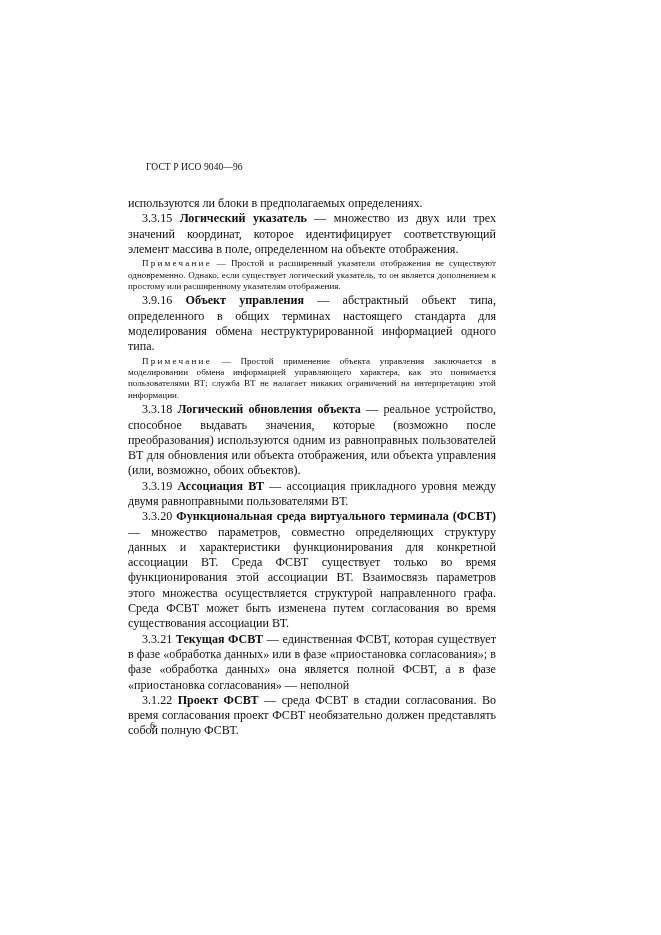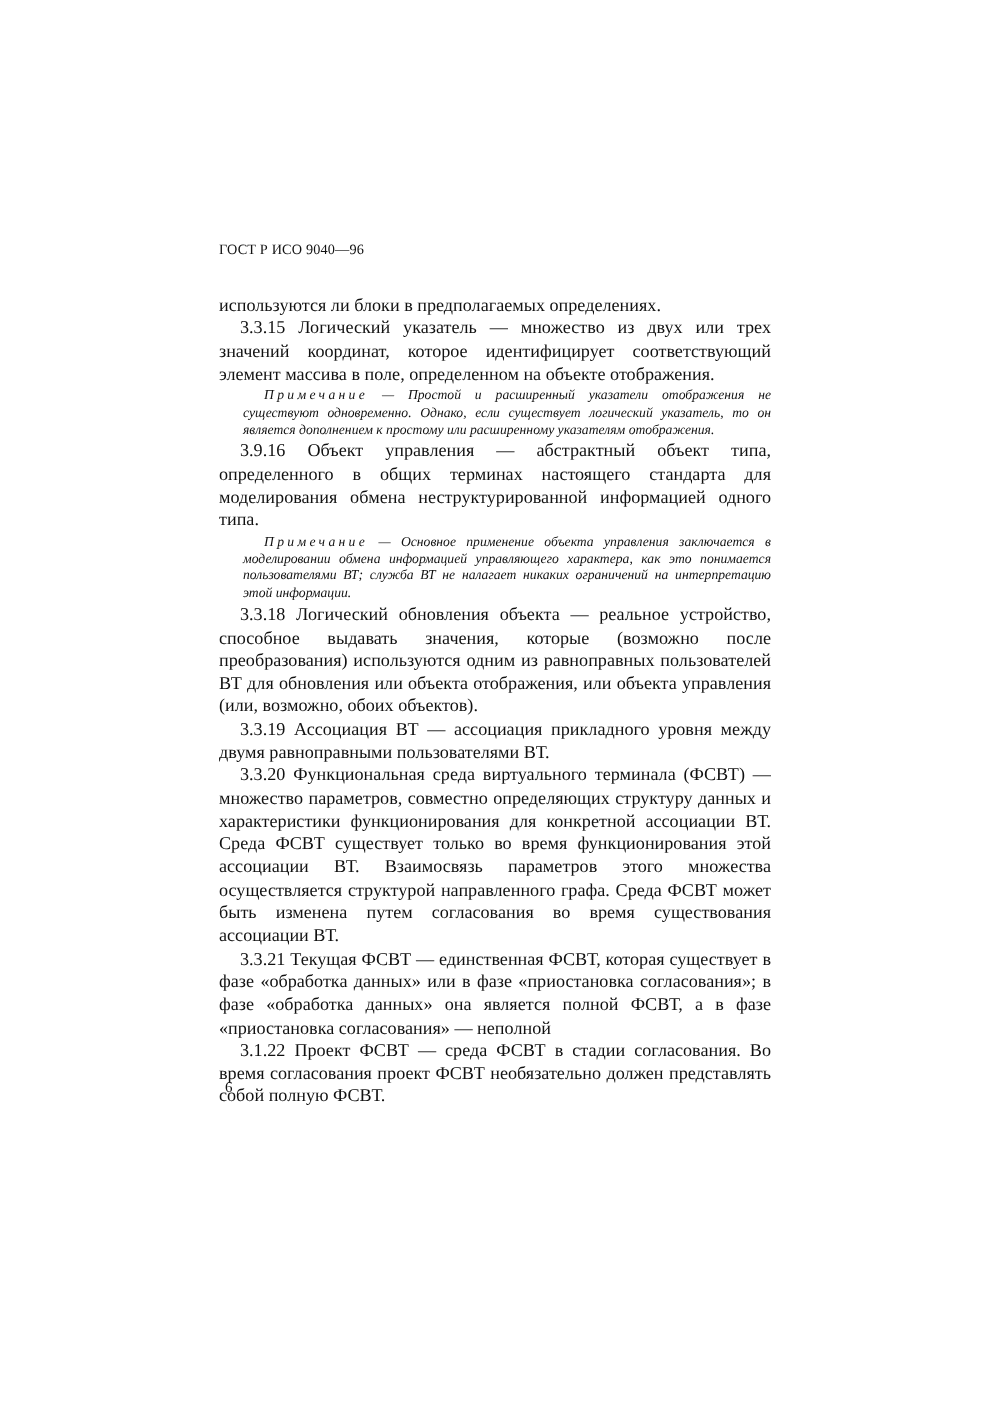--- a/index.html
+++ b/index.html
@@ -4,41 +4,41 @@
 <style>
   html, body { margin:0; padding:0; }
   body {
     width:661px; height:935px; background:#ffffff; position:relative; overflow:hidden;
     font-family:"Liberation Serif", "DejaVu Serif", serif; color:#111;
   }
   .header {
     position:absolute; left:146px; top:162px;
     font-weight:normal; font-size:9.5px; letter-spacing:0.1px;
   }
-  .body { position:absolute; left:146px; top:196px; width:368px; }
+  .body { position:absolute; left:128px; top:196px; width:368px; }
   p { margin:0; font-size:12.1px; line-height:15.3px; text-align:justify; }
   p.indent { text-indent:14px; }
-  .note { font-size:9.1px; line-height:11.4px; text-align:justify; margin:1px 0 1px 16px; text-indent:14px;font-style:italic; }
+  .note { font-size:9.1px; line-height:11.4px; text-align:justify; margin:1px 0 1px 0; text-indent:14px; }
   .spaced { letter-spacing:2.2px; }
-  b { font-weight:normal; }
+  b { font-weight:bold; }
   .pagenum { position:absolute; left:150px; top:720px; font-size:10px; }
 </style>
 </head>
 <body>
 
 <div class="header">ГОСТ Р ИСО 9040—96</div>
 
 <div class="body">
   <p>используются ли блоки в предполагаемых определениях.</p>
 
   <p class="indent"><span>3.3.15</span> <b>Логический указатель</b><span> — множество из двух или трех значений координат, которое идентифицирует соответствующий элемент массива в поле, определенном на объекте отображения.</span></p>
   <div class="note"><span class="spaced">Примечание</span><span> — Простой и расширенный указатели отображения не существуют одновременно. Однако, если существует логический указатель, то он является дополнением к простому или расширенному указателям отображения.</span></div>
 
   <p class="indent"><span>3.9.16</span> <b>Объект управления</b><span> — абстрактный объект типа, определенного в общих терминах настоящего стандарта для моделирования обмена неструктурированной информацией одного типа.</span></p>
-  <div class="note"><span class="spaced">Примечание</span><span> — Основное применение объекта управления заключается в моделировании обмена информацией управляющего характера, как это понимается пользователями ВТ; служба ВТ не налагает никаких ограничений на интерпретацию этой информации.</span></div>
+  <div class="note"><span class="spaced">Примечание</span><span> — Простой применение объекта управления заключается в моделировании обмена информацией управляющего характера, как это понимается пользователями ВТ; служба ВТ не налагает никаких ограничений на интерпретацию этой информации.</span></div>
 
 
   <p class="indent"><span>3.3.18</span> <b>Логический обновления объекта</b><span> — реальное устройство, способное выдавать значения, которые (возможно после преобразования) используются одним из равноправных пользователей ВТ для обновления или объекта отображения, или объекта управления (или, возможно, обоих объектов).</span></p>
 
   <p class="indent"><span>3.3.19</span> <b>Ассоциация ВТ</b><span> — ассоциация прикладного уровня между двумя равноправными пользователями ВТ.</span></p>
 
   <p class="indent"><span>3.3.20</span> <b>Функциональная среда виртуального терминала (ФСВТ)</b><span> — множество параметров, совместно определяющих структуру данных и характеристики функционирования для конкретной ассоциации ВТ. Среда ФСВТ существует только во время функционирования этой ассоциации ВТ. Взаимосвязь параметров этого множества осуществляется структурой направленного графа. Среда ФСВТ может быть изменена путем согласования во время существования ассоциации ВТ.</span></p>
 
   <p class="indent"><span>3.3.21</span> <b>Текущая ФСВТ</b><span> — единственная ФСВТ, которая существует в фазе «обработка данных» или в фазе «приостановка согласования»; в фазе «обработка данных» она является полной ФСВТ, а в фазе «приостановка согласования» — неполной</span></p>
 

